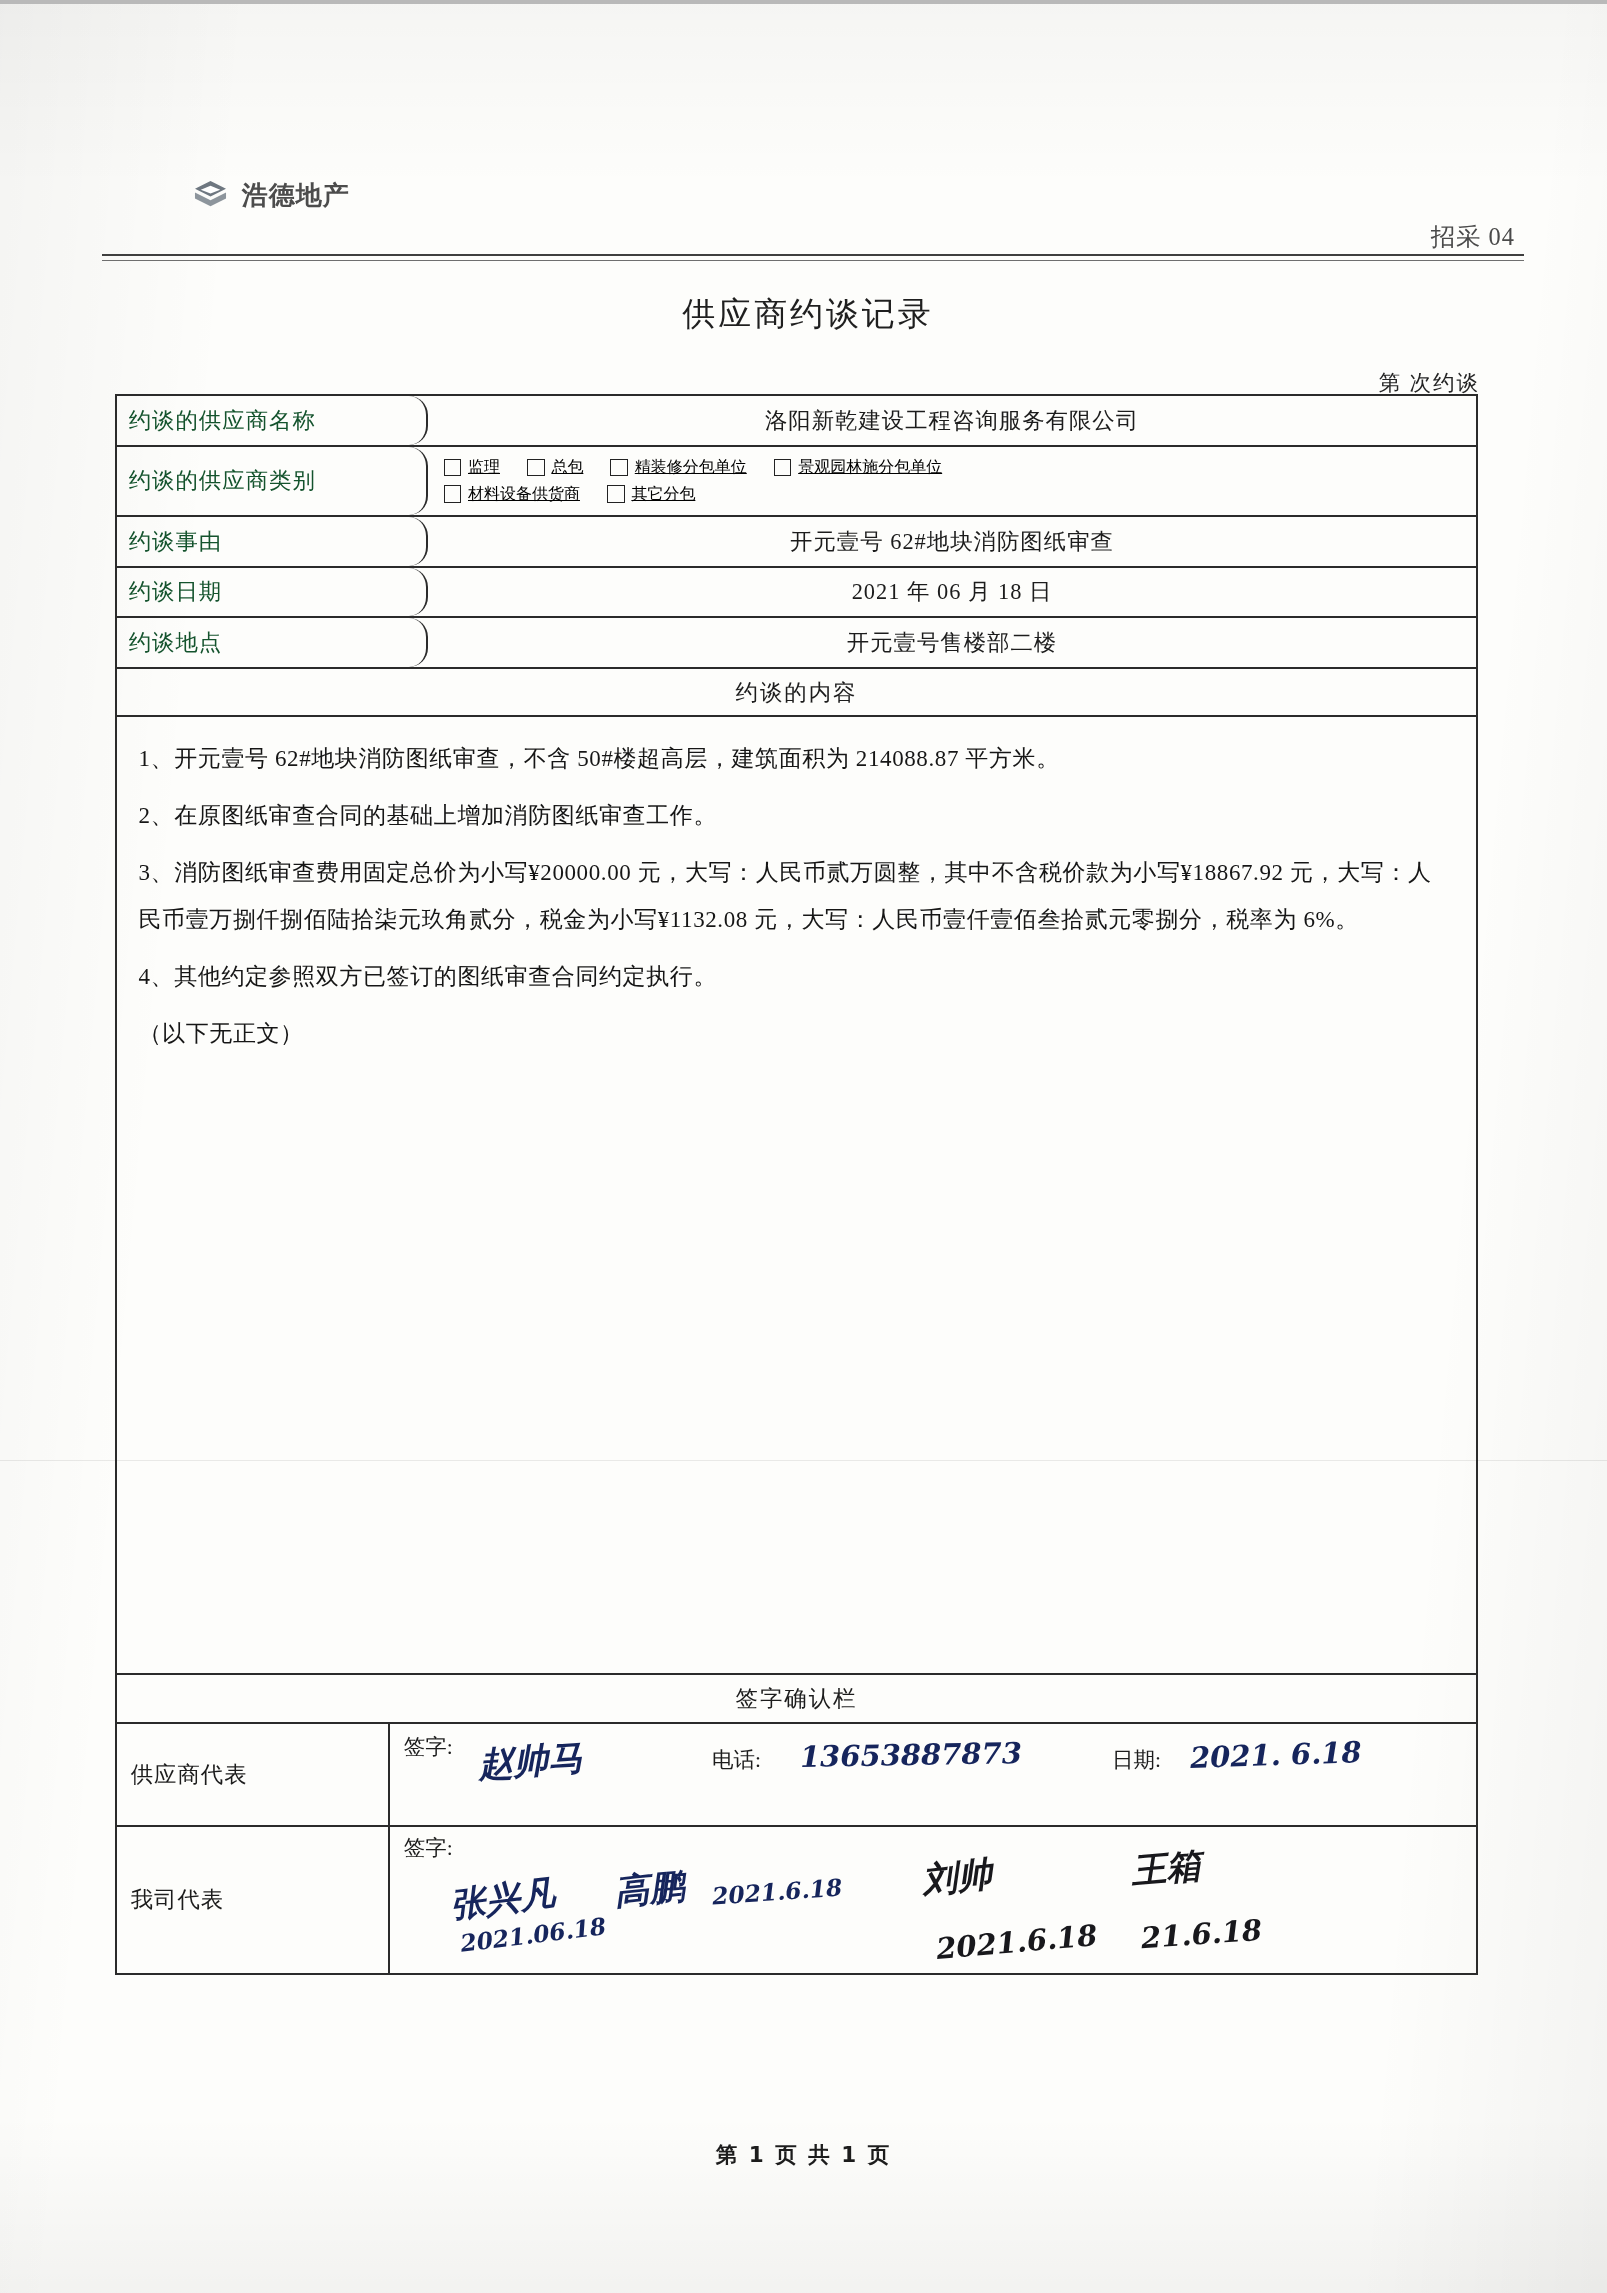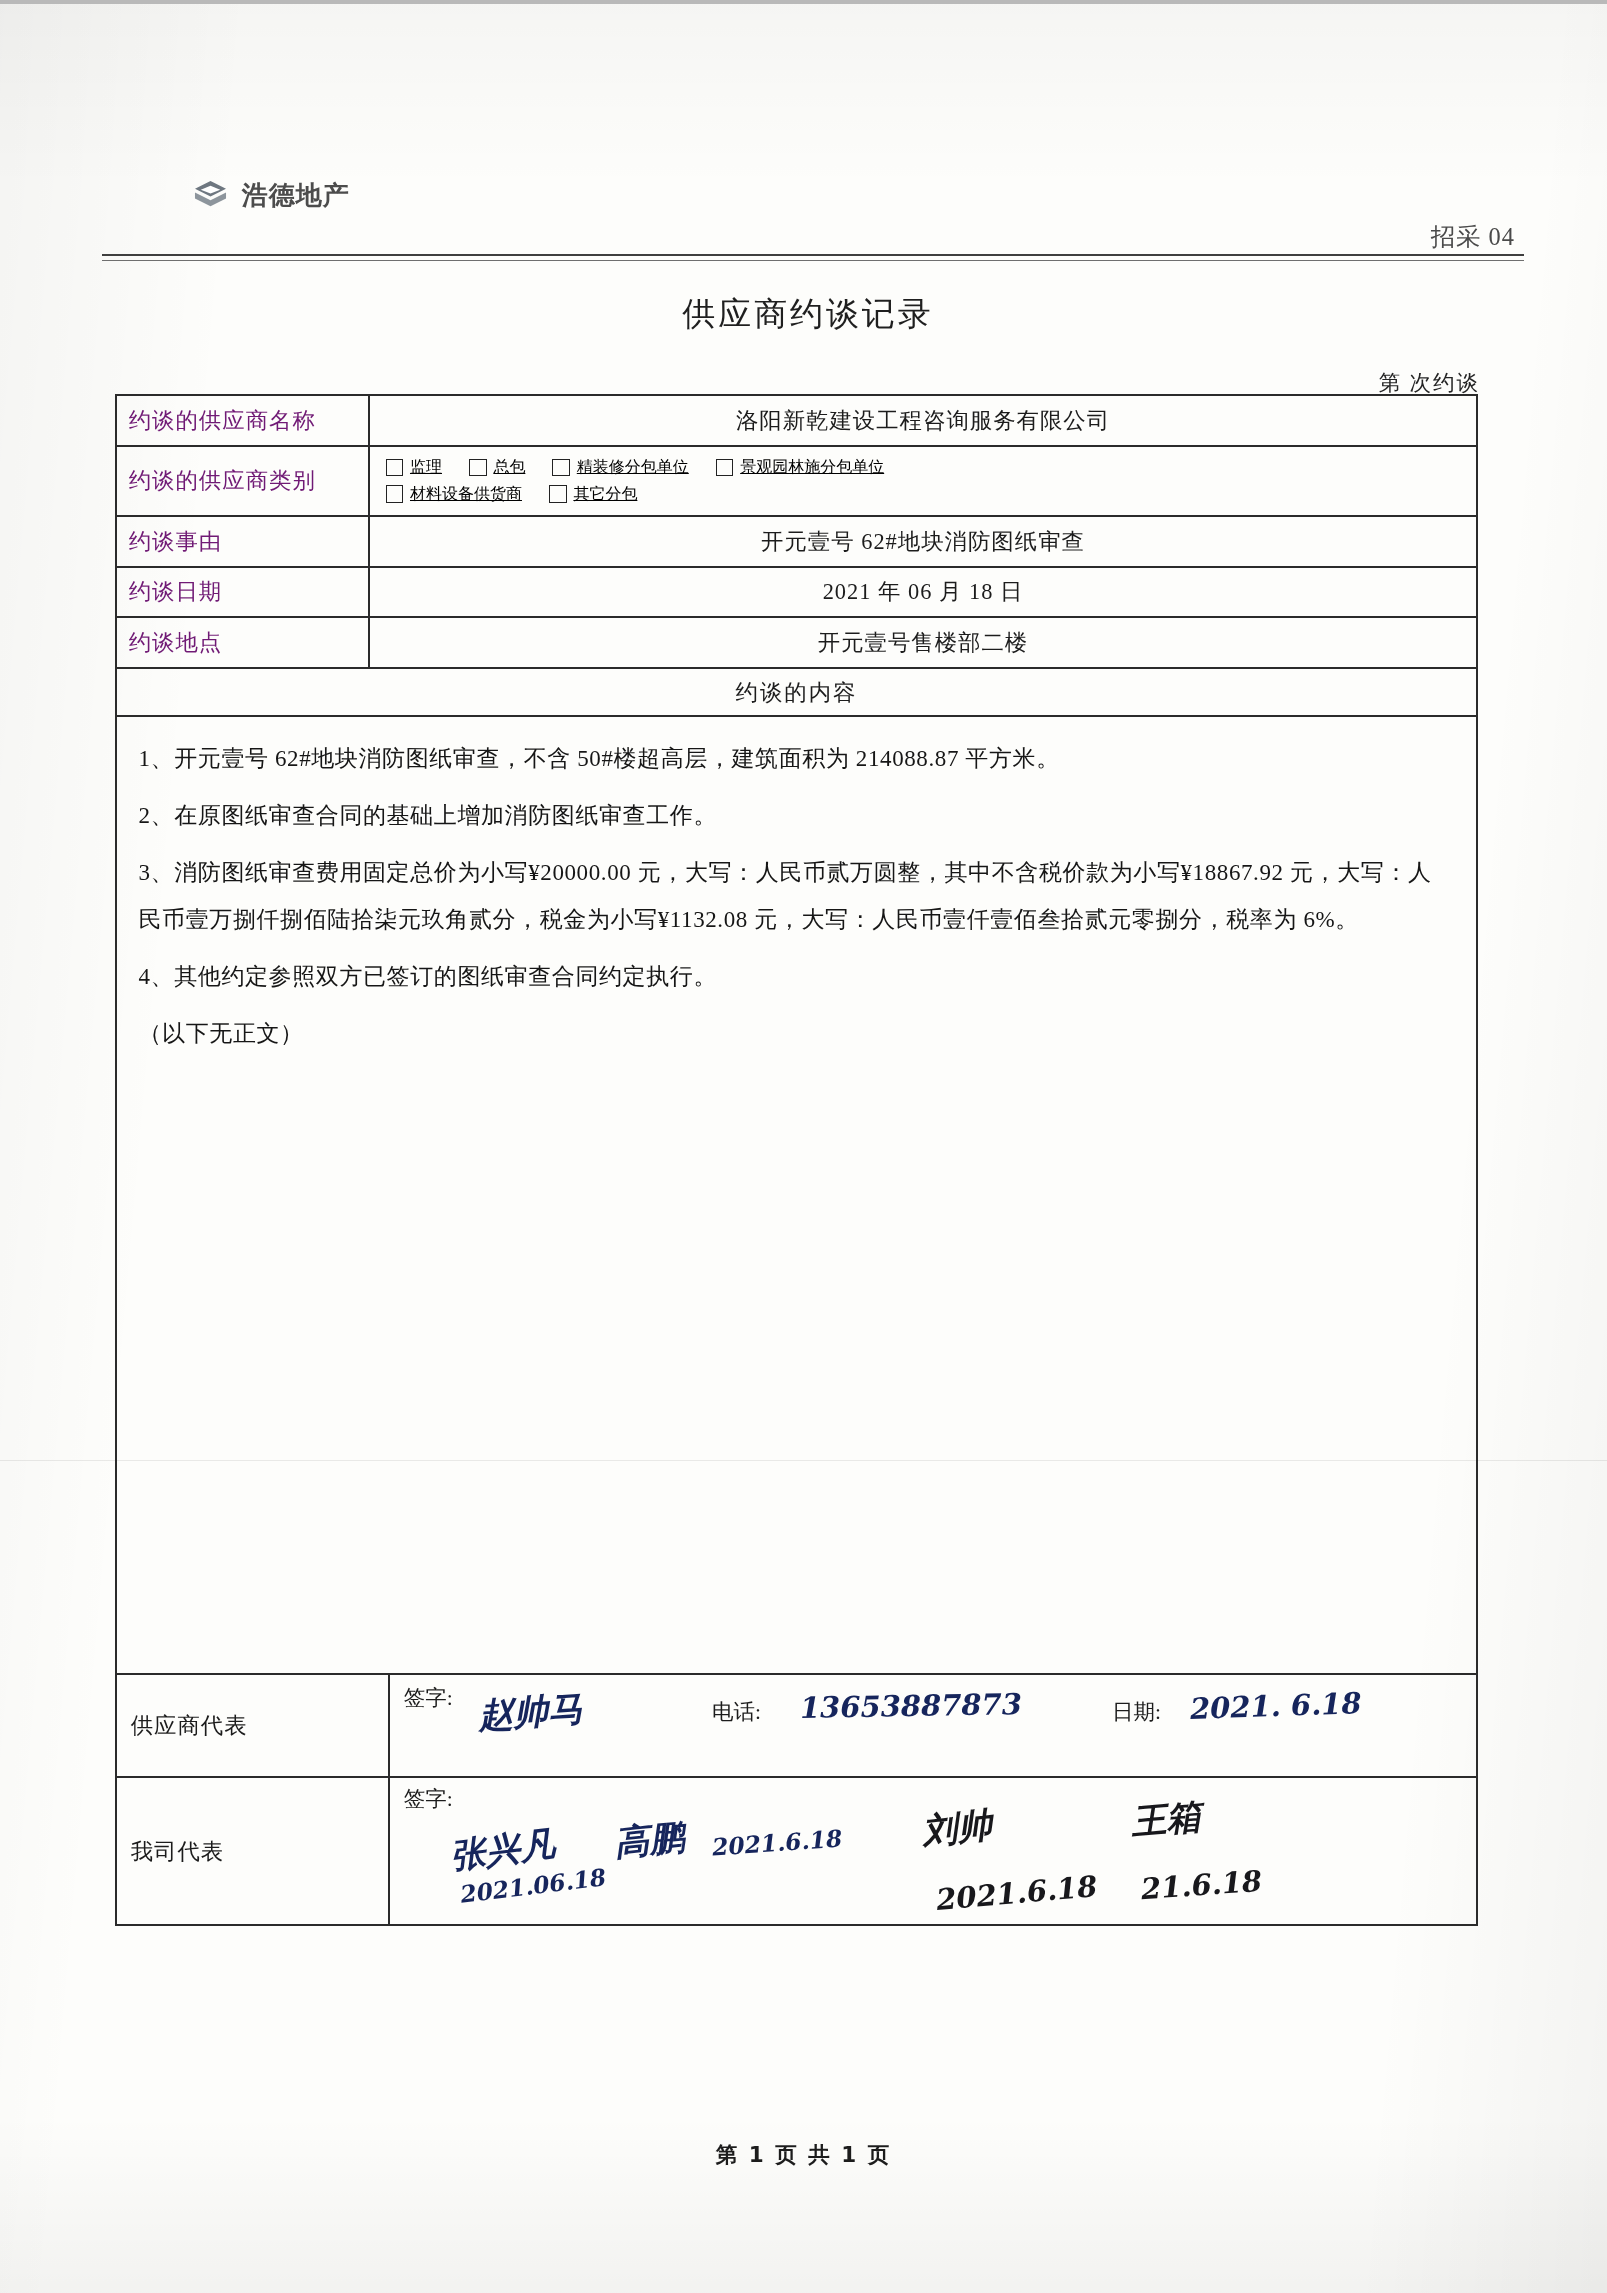--- a/index.html
+++ b/index.html
@@ -106,29 +106,30 @@
     width: 1363px;
     border: 2px solid #2b2b2b;
     box-sizing: border-box;
   }
   .row {
     display: flex;
     border-bottom: 2px solid #2b2b2b;
   }
   .row:last-child { border-bottom: none; }
   .cell-label {
-    width: 253px;
+    width: 311px;
     box-sizing: border-box;
     border-right: 2px solid #2b2b2b;
     padding: 8.8px 11.7px;
     font-size: 22.4px;
-    color: #701a75;
-    display: flex;
-    align-items: center;
-    letter-spacing: 1px;
+    color: #14532d;
+    display: flex;
+    align-items: center;
+    letter-spacing: 1px;
+    border-radius: 19px;
   }
   .cell-value {
     flex: 1;
     box-sizing: border-box;
     padding: 8.8px 13.7px;
     font-size: 22.4px;
     color: #1c1c1c;
     display: flex;
     align-items: center;
     justify-content: center;
@@ -335,20 +336,23 @@
     <div class="row">
       <div class="content-area" style="flex:1">
         <p>1、开元壹号 62#地块消防图纸审查，不含 50#楼超高层，建筑面积为 214088.87 平方米。</p>
         <p>2、在原图纸审查合同的基础上增加消防图纸审查工作。</p>
         <p>3、消防图纸审查费用固定总价为小写¥20000.00 元，大写：人民币贰万圆整，其中不含税价款为小写¥18867.92 元，大写：人民币壹万捌仟捌佰陆拾柒元玖角贰分，税金为小写¥1132.08 元，大写：人民币壹仟壹佰叁拾贰元零捌分，税率为 6%。</p>
         <p>4、其他约定参照双方已签订的图纸审查合同约定执行。</p>
         <p>（以下无正文）</p>
       </div>
     </div>
 
+    <div class="row">
+      <div class="sig-head" style="flex:1">签字确认栏</div>
+    </div>
 
     <div class="sig-row">
       <div class="sig-label">供应商代表</div>
       <div class="sig-fields">
         <span class="field" style="left:13.7px; top:7.8px;">签字:</span>
         <span class="field hand big blue-dark" style="left:88px; top:13.7px;">赵帅马</span>
         <span class="field" style="left:322px; top:21.5px;">电话:</span>
         <span class="field hand md blue-dark" style="left:410px; top:13.7px; transform:rotate(-1deg);">13653887873</span>
         <span class="field" style="left:722px; top:21.5px;font-family:Liberation Serif, serif;">日期:</span>
         <span class="field hand md blue-dark" style="left:800px; top:13.7px; transform:rotate(-2deg);">2021. 6.18</span>

